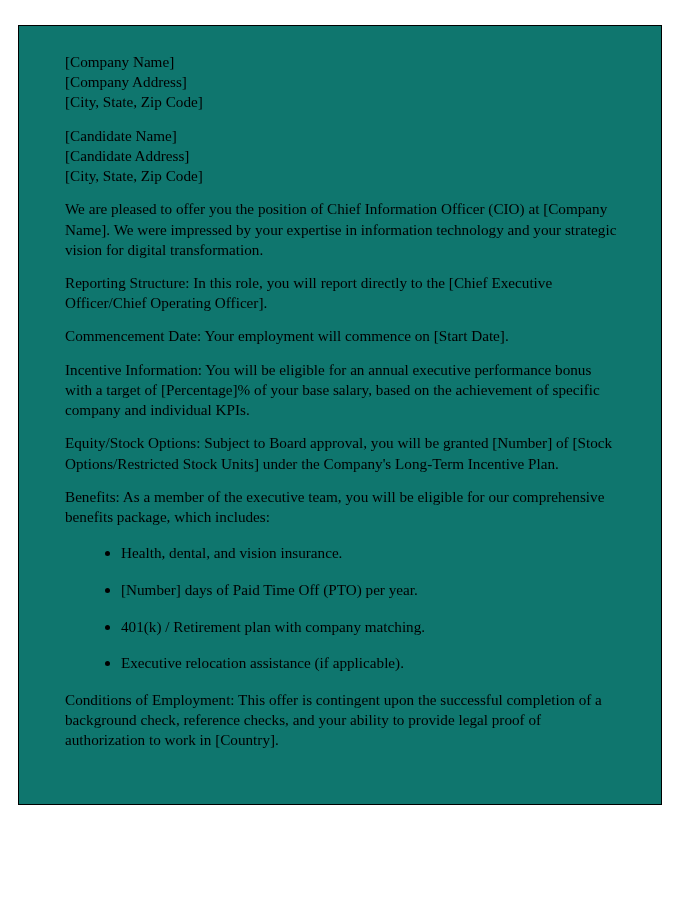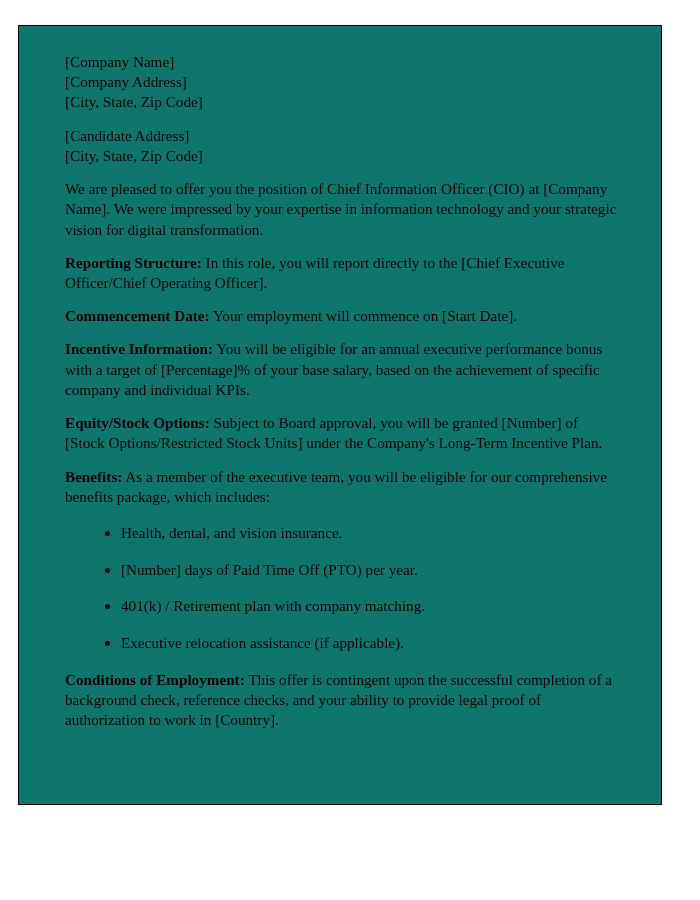--- a/index.html
+++ b/index.html
@@ -34,21 +34,21 @@
     font-size: 15.2px;
     line-height: 1.33;
   }
   .addr-block p {
     margin: 0;
   }
   .addr-block {
     margin-bottom: 13px;
   }
   strong {
-    font-weight: bold;
+    font-weight: normal;
   }
   ul {
     margin: 0 0 13px 0;
     padding-left: 40px;
     list-style-type: disc;
   }
   li {
     font-size: 15.2px;
     line-height: 1.36;
     margin: 16px;
@@ -61,20 +61,21 @@
   <div class="page-inner">
 
     <div class="addr-block">
       <p>[Company Name]</p>
       <p>[Company Address]</p>
       <p>[City, State, Zip Code]</p>
     </div>
 
 
     <div class="addr-block">
+      <p>[Candidate Name]</p>
       <p>[Candidate Address]</p>
       <p>[City, State, Zip Code]</p>
     </div>
 
 
     <p>We are pleased to offer you the position of Chief Information Officer (CIO) at [Company Name]. We were impressed by your expertise in information technology and your strategic vision for digital transformation.</p>
 
     <p><strong>Reporting Structure:</strong><span> In this role, you will report directly to the [Chief Executive Officer/Chief Operating Officer].</span></p>
 
     <p><strong>Commencement Date:</strong><span> Your employment will commence on [Start Date].</span></p>

